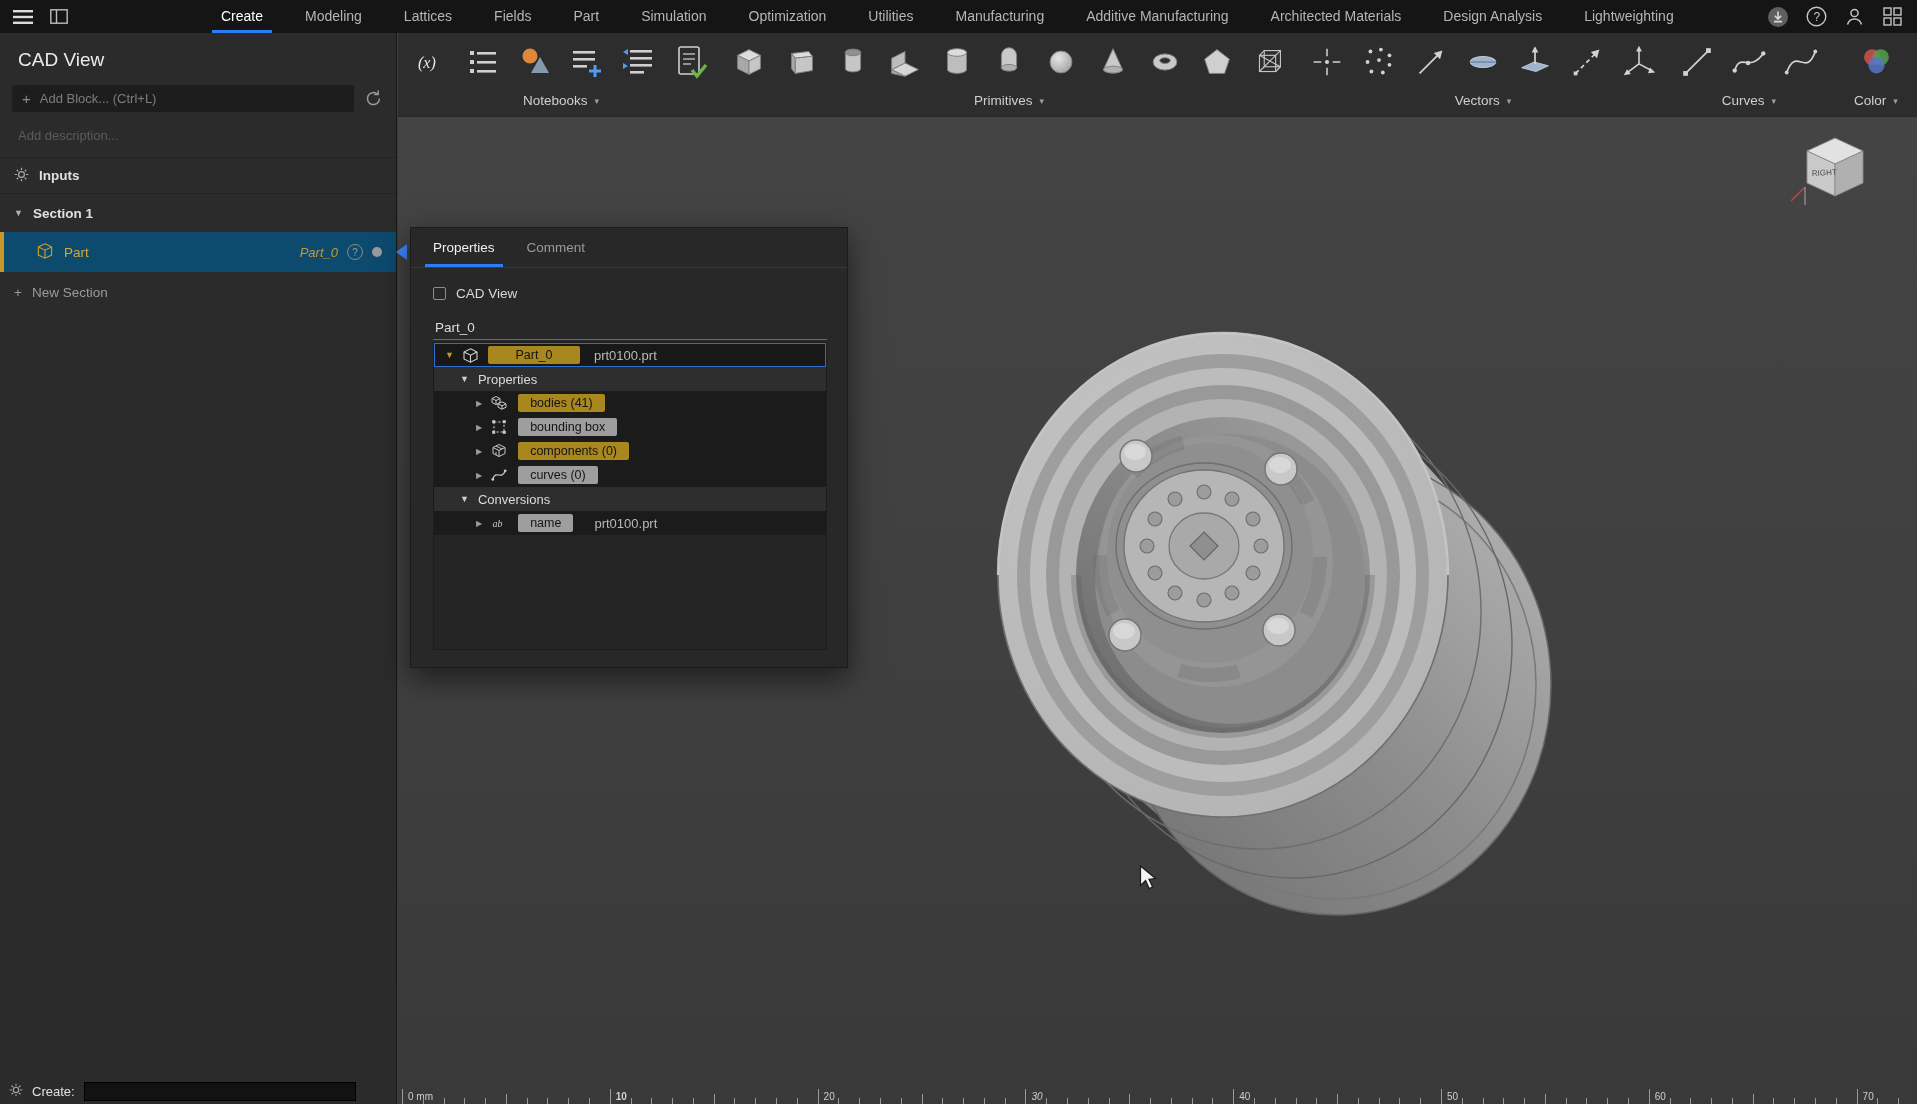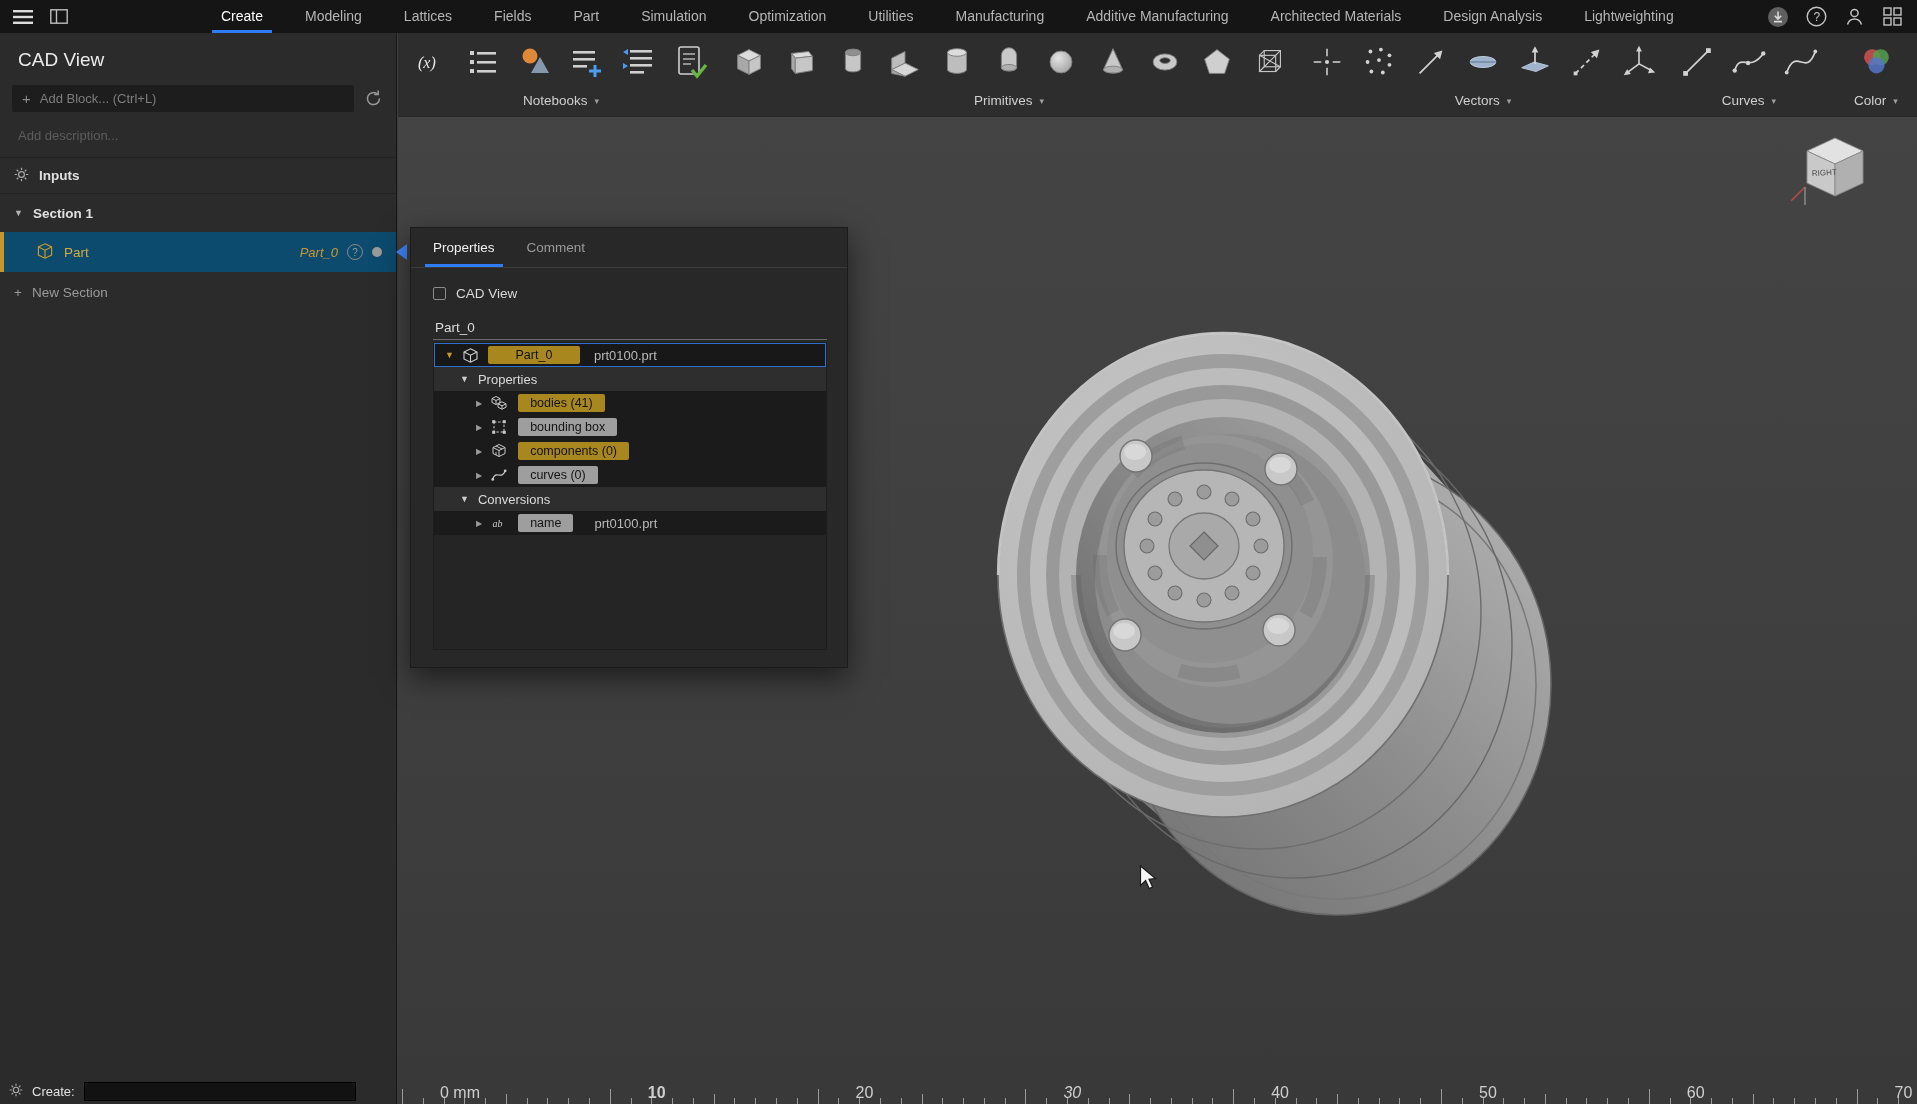--- a/index.html
+++ b/index.html
@@ -62,21 +62,21 @@
   .g-vectors { margin-right:16px; } .g-curves { margin-right:26px; }
 
   
   .viewport { position:fixed; top:117px; left:398px; width:1519px; height:987px;
               background:linear-gradient(180deg,#444444 0%,#3f3f3f 55%,#393939 100%); z-index:0; }
   .wheel-svg { position:absolute; inset:0; }
   .viewcube { position:absolute; top:8px; right:40px; width:92px; height:92px; cursor:pointer; }
   .ruler { position:absolute; left:0; right:0; bottom:0; height:26px; z-index:5; }
   .tick { position:absolute; bottom:0; width:1px; background:#9a9a9a; }
   .tick.major { height:15px; } .tick.mid { height:10px; } .tick.minor { height:6px; }
-  .tick-label { position:absolute; bottom:2px; font-size:16px; color:#cfcfcf; white-space:nowrap;margin-left:32px; }
+  .tick-label { position:absolute; bottom:2px; font-size:10px; color:#cfcfcf; white-space:nowrap; }
 
   
   .panel { position:fixed; left:410px; top:227px; width:438px; height:441px; background:#282828;
            border:1px solid #1b1b1b; box-shadow:0 10px 28px rgba(0,0,0,.55); z-index:40; }
   .panel-tabs { height:40px; border-bottom:1px solid #3a3a3a; display:flex; padding-left:6px; }
   .ptab { position:relative; padding:0 16px; line-height:39px; font-size:13.5px; color:#9a9a9a; cursor:pointer; }
   .ptab.active { color:#f0f0f0; }
   .ptab.active::after { content:''; position:absolute; left:8px; right:8px; bottom:0; height:3px; background:#2f7df6; }
   .check-row { position:absolute; top:58px; left:22px; display:flex; align-items:center; gap:10px; font-size:13.5px; color:#d8d8d8; }
   .checkbox { width:13px; height:13px; border:1px solid #8c8c8c; border-radius:2px; background:transparent; cursor:pointer; }

